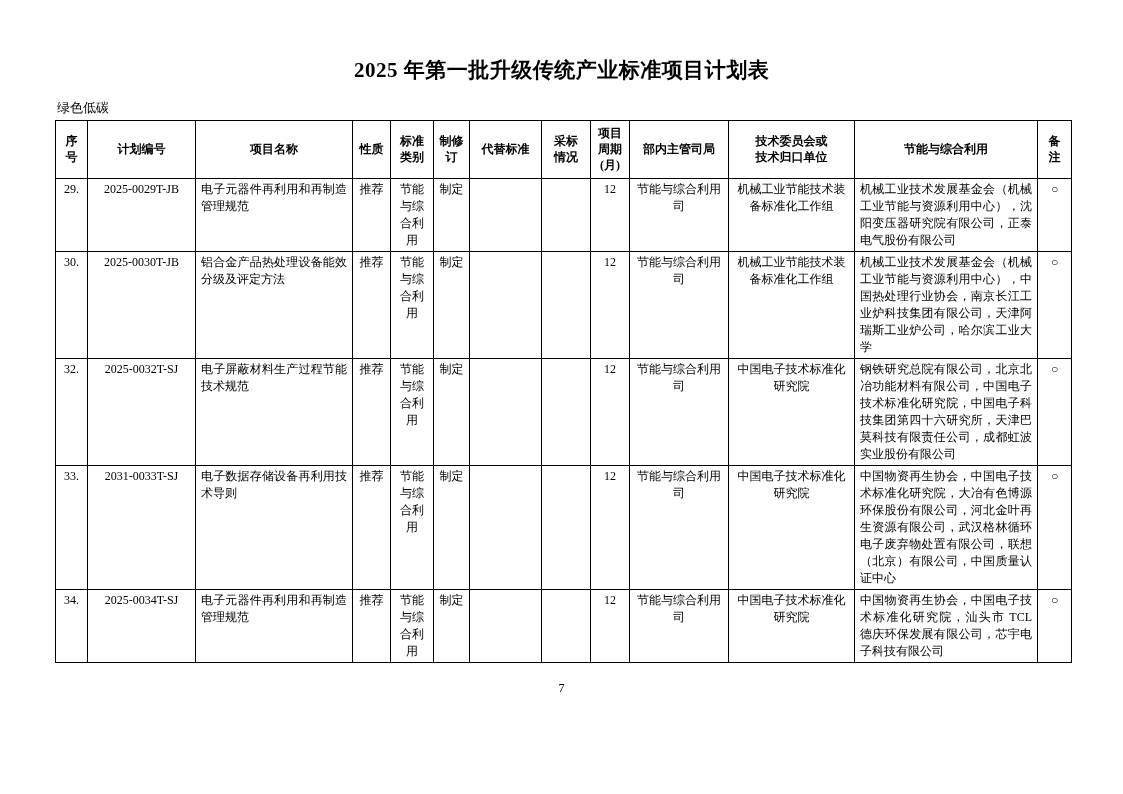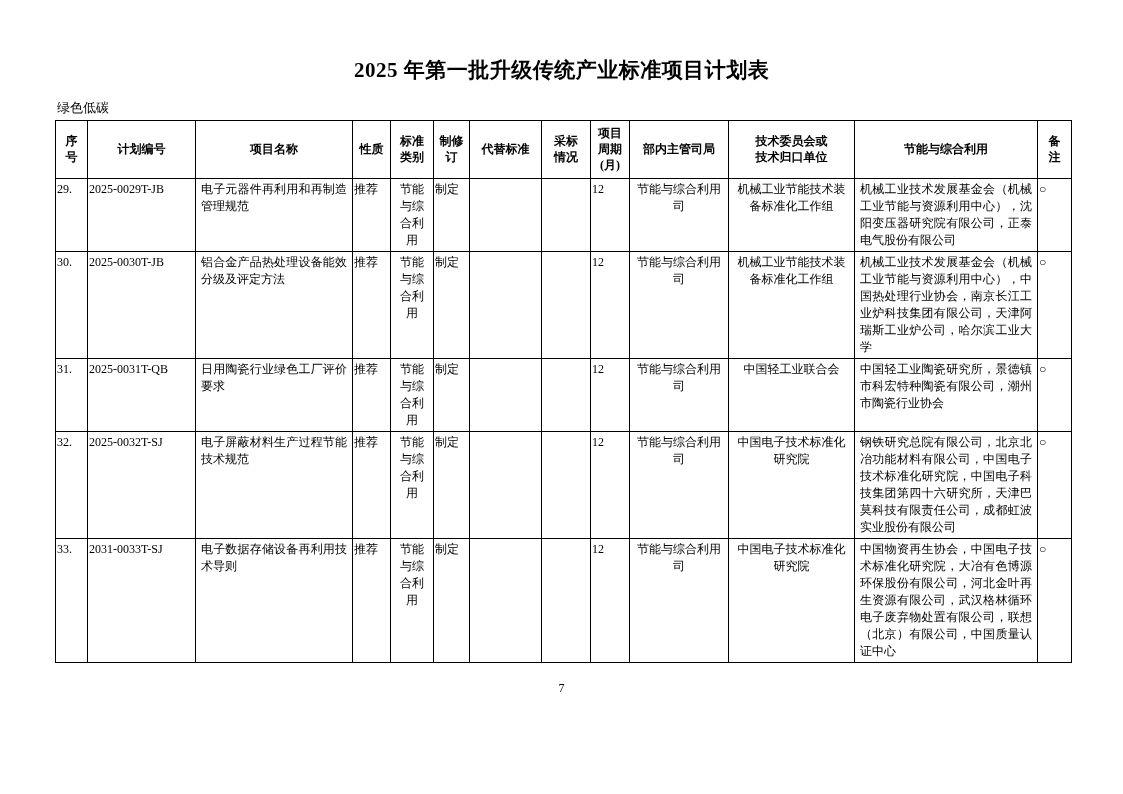--- a/index.html
+++ b/index.html
@@ -45,21 +45,21 @@
     line-height: 1.35;
     padding: 4px 2px;
   }
   .standards-table td {
     font-size: 12px;
     line-height: 1.42;
     vertical-align: top;
     padding: 2px 5px;
     word-break: break-all;
   }
-  td.al-c { padding: 2px 1px; }
+  td.al-c { text-align: center; padding: 2px 1px; }
   td.al-l { text-align: center; }
   td.jt   { text-align: justify; }
   .page-number {
     text-align: center;
     font-size: 12px;
     margin-top: 18px;
   }
 </style>
 </head>
 <body>
@@ -137,35 +137,20 @@
     <td class="al-c">制定</td>
     <td class="al-l"></td>
     <td class="al-l"></td>
     <td class="al-c">12</td>
     <td class="al-l">节能与综合利用司</td>
     <td class="al-l">机械工业节能技术装备标准化工作组</td>
     <td class="al-l jt">机械工业技术发展基金会（机械工业节能与资源利用中心），中国热处理行业协会，南京长江工业炉科技集团有限公司，天津阿瑞斯工业炉公司，哈尔滨工业大学</td>
     <td class="al-c">○</td>
   </tr>
 
-  <tr>
-    <td class="al-c">31.</td>
-    <td class="al-c">2025-0031T-QB</td>
-    <td class="al-l jt">日用陶瓷行业绿色工厂评价要求</td>
-    <td class="al-c">推荐</td>
-    <td class="al-l">节能与综合利用</td>
-    <td class="al-c">制定</td>
-    <td class="al-l"></td>
-    <td class="al-l"></td>
-    <td class="al-c">12</td>
-    <td class="al-l">节能与综合利用司</td>
-    <td class="al-l">中国轻工业联合会</td>
-    <td class="al-l jt">中国轻工业陶瓷研究所，景德镇市科宏特种陶瓷有限公司，潮州市陶瓷行业协会</td>
-    <td class="al-c">○</td>
-  </tr>
 
   <tr>
     <td class="al-c">32.</td>
     <td class="al-c">2025-0032T-SJ</td>
     <td class="al-l jt">电子屏蔽材料生产过程节能技术规范</td>
     <td class="al-c">推荐</td>
     <td class="al-l">节能与综合利用</td>
     <td class="al-c">制定</td>
     <td class="al-l"></td>
     <td class="al-l"></td>
@@ -185,18 +170,33 @@
     <td class="al-c">制定</td>
     <td class="al-l"></td>
     <td class="al-l"></td>
     <td class="al-c">12</td>
     <td class="al-l">节能与综合利用司</td>
     <td class="al-l">中国电子技术标准化研究院</td>
     <td class="al-l jt">中国物资再生协会，中国电子技术标准化研究院，大冶有色博源环保股份有限公司，河北金叶再生资源有限公司，武汉格林循环电子废弃物处置有限公司，联想（北京）有限公司，中国质量认证中心</td>
     <td class="al-c">○</td>
   </tr>
 
+  <tr>
+    <td class="al-c">34.</td>
+    <td class="al-c">2025-0034T-SJ</td>
+    <td class="al-l jt">电子元器件再利用和再制造管理规范</td>
+    <td class="al-c">推荐</td>
+    <td class="al-l">节能与综合利用</td>
+    <td class="al-c">制定</td>
+    <td class="al-l"></td>
+    <td class="al-l"></td>
+    <td class="al-c">12</td>
+    <td class="al-l">节能与综合利用司</td>
+    <td class="al-l">中国电子技术标准化研究院</td>
+    <td class="al-l jt">中国物资再生协会，中国电子技术标准化研究院，汕头市 TCL 德庆环保发展有限公司，芯宇电子科技有限公司</td>
+    <td class="al-c">○</td>
+  </tr>
 </tbody>
   </table>
 
   <div class="page-number">7</div>
 
 </div>
 
 </body></html>

